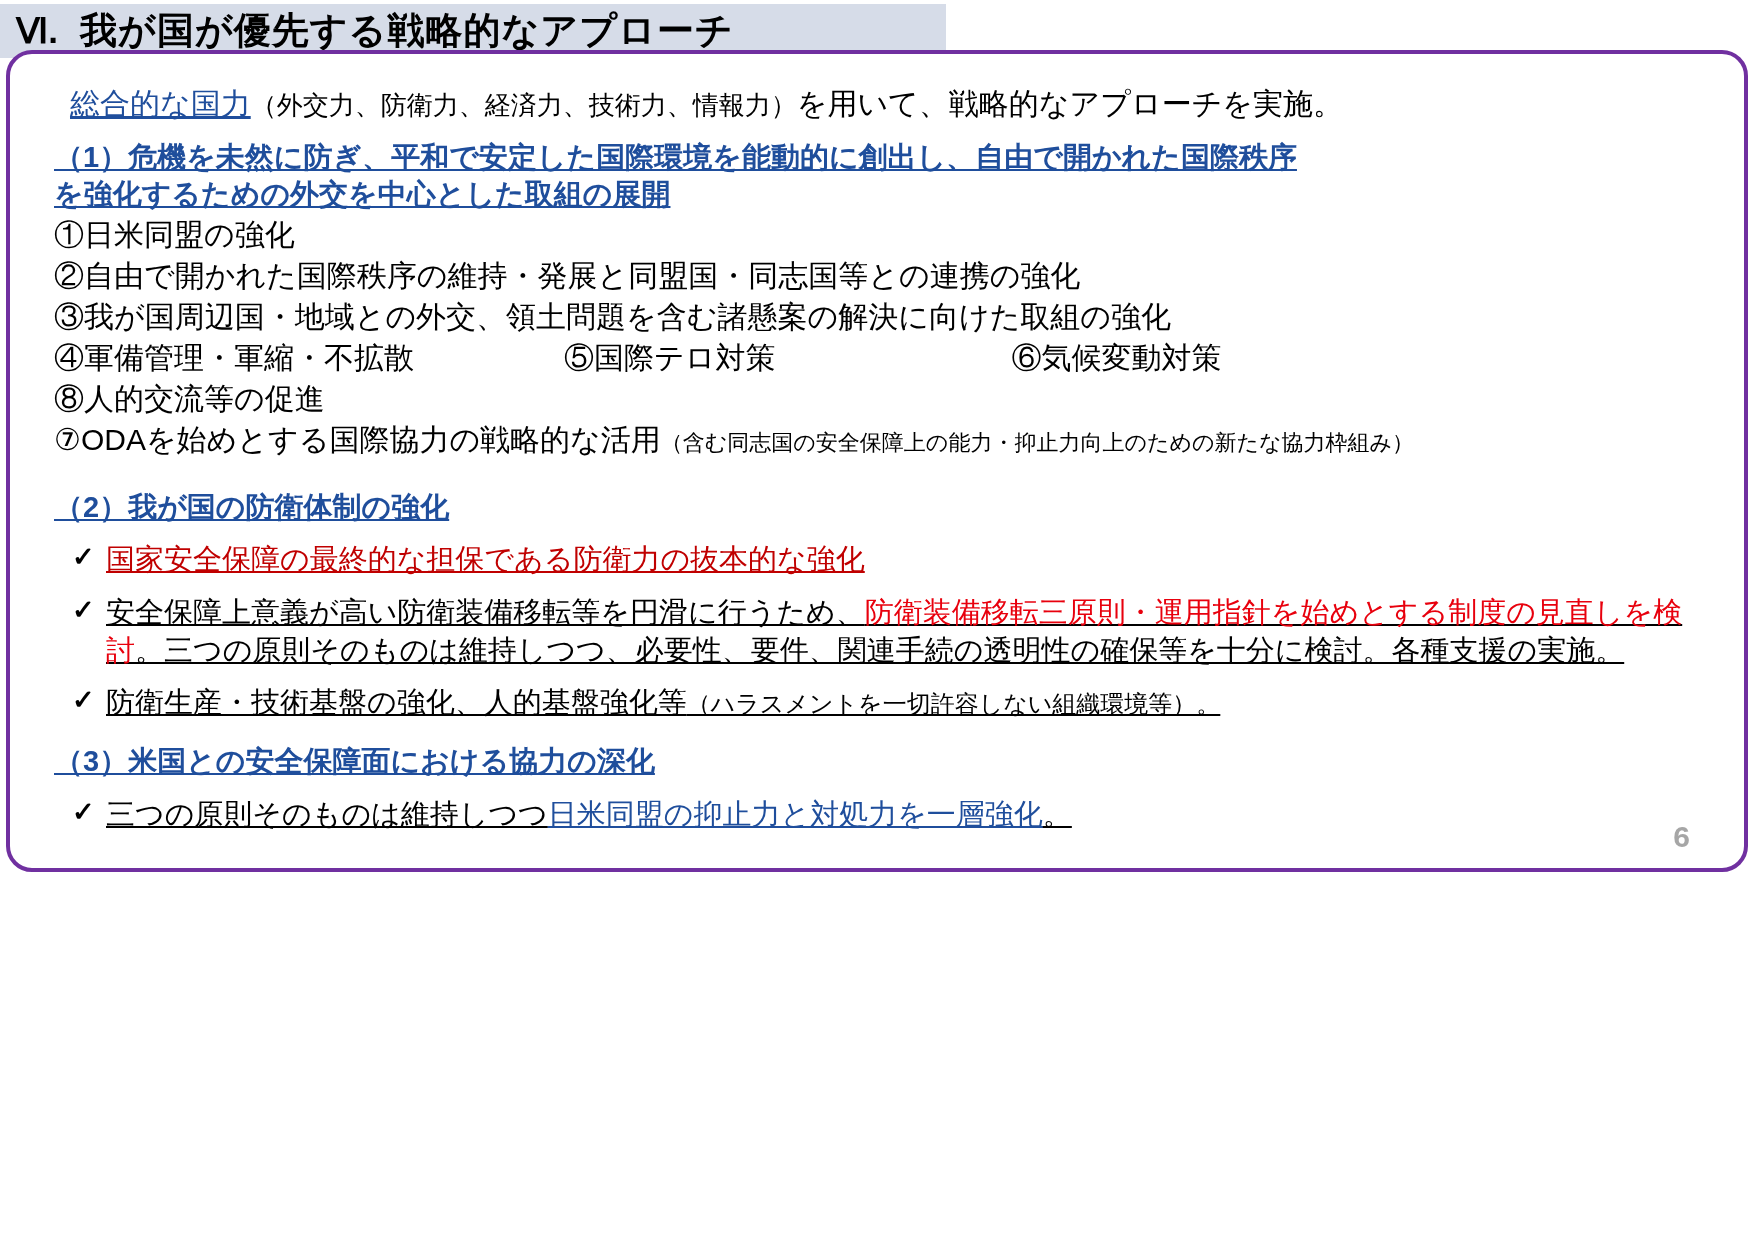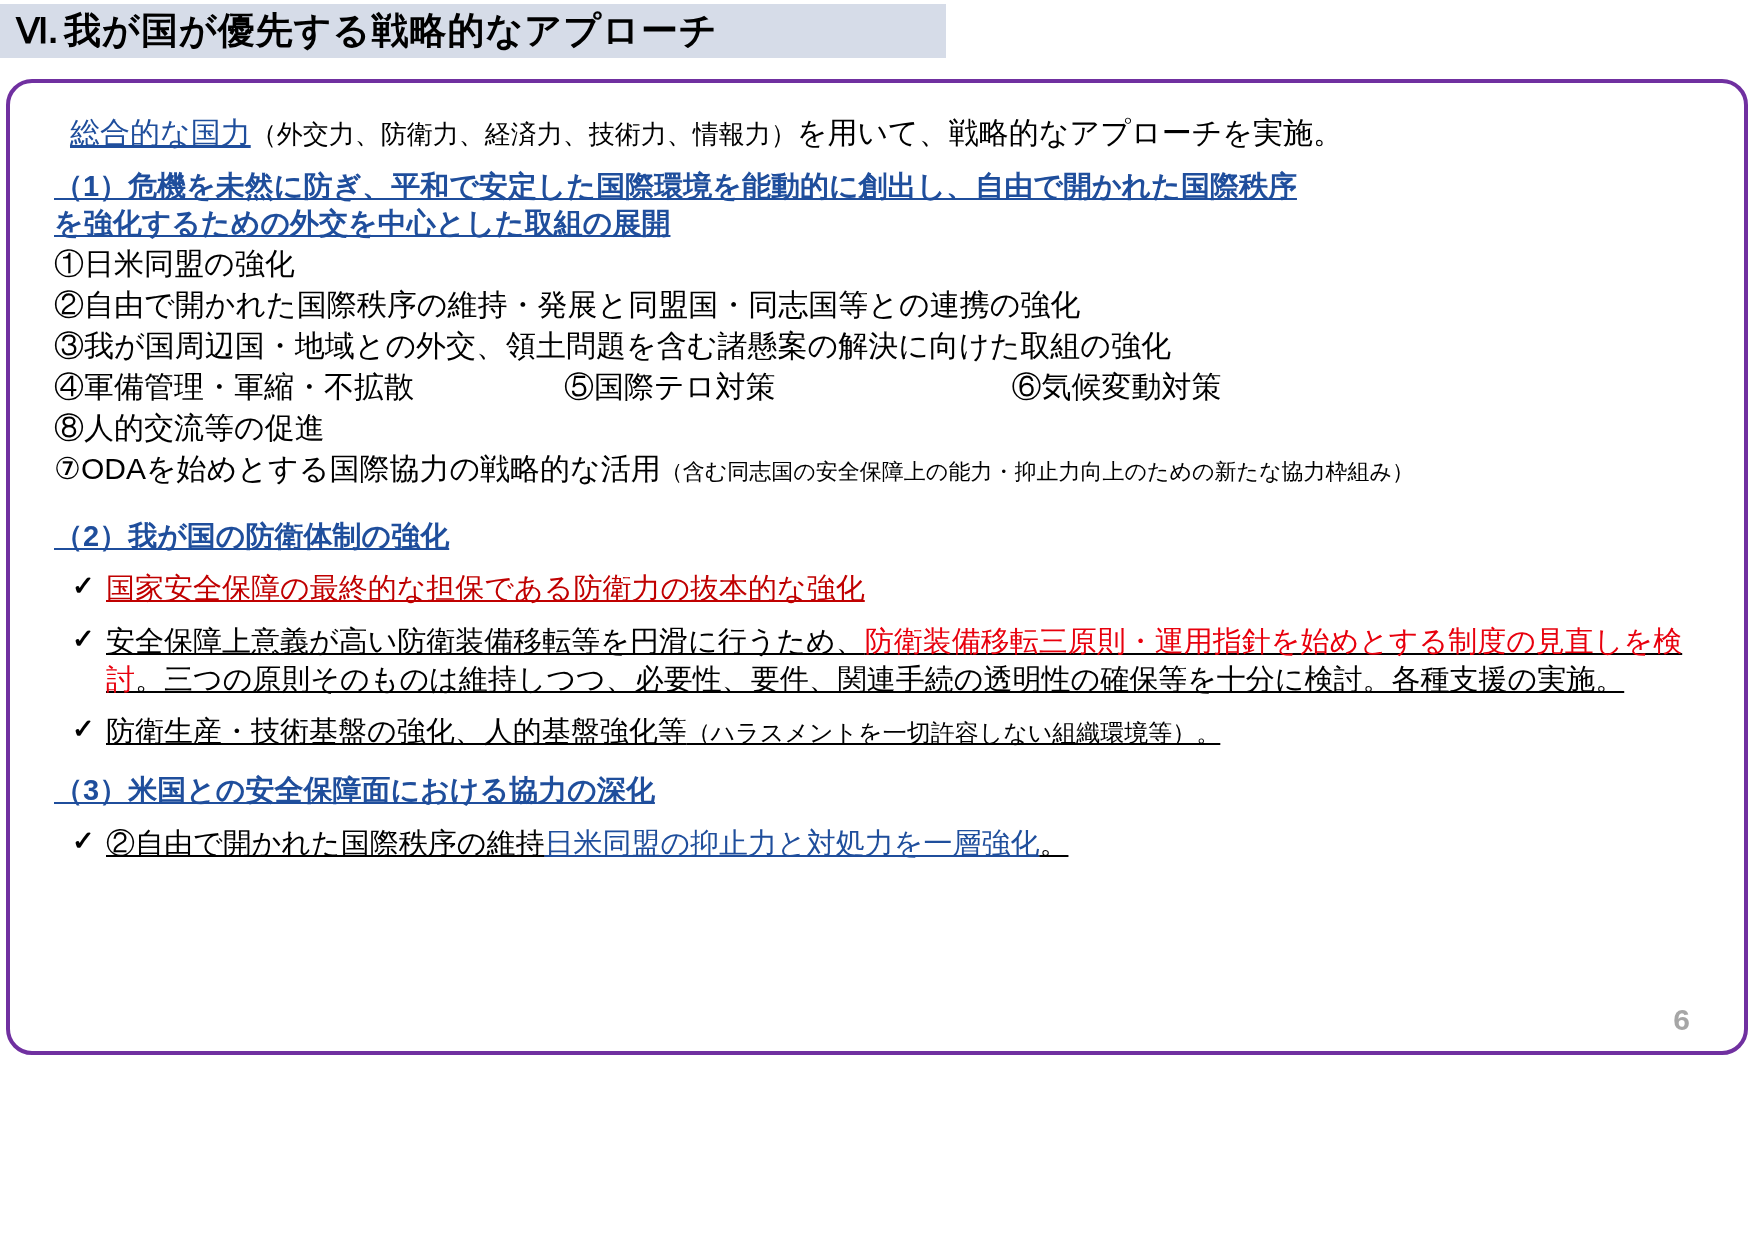--- a/index.html
+++ b/index.html
@@ -36,31 +36,31 @@
   .title-num {
     font-size: 35px;
     font-weight: bold;
     color: #000000;
     letter-spacing: 0px;
   }
   .title-text {
     font-size: 37px;
     font-weight: bold;
     color: #000000;
-    margin-left: 6px;
+    margin-left: 22px;
     letter-spacing: 1px;
   }
 
   
   .panel {
     position: absolute;
     left: 6px;
-    top: 79px;
+    top: 50px;
     width: 1742px;
-    height: 976px;
+    height: 822px;
     border: 4px solid #7030a0;
     border-radius: 26px;
     box-sizing: border-box;
     background: #ffffff;
     padding: 14px 18px 0 18px;
   }
 
   .lead {
     font-size: 30px;
     color: #000000;
@@ -203,18 +203,18 @@
       <span>安全保障上意義が高い防衛装備移転等を円滑に行うため、</span><span class="red">防衛装備移転三原則・運用指針を始めとする制度の見直しを検討</span><span>。三つの原則そのものは維持しつつ、必要性、要件、関連手続の透明性の確保等を十分に検討。各種支援の実施。</span>
     </div>
 
     <div class="chk black">
       <span>防衛生産・技術基盤の強化、人的基盤強化等</span><span class="small">（ハラスメントを一切許容しない組織環境等）。</span>
     </div>
 
     <div class="sec-head" style="margin-top:22px;">（3）米国との安全保障面における協力の深化</div>
 
     <div class="chk black">
-      <span>②自由で開かれた国際秩序の維持</span><span class="blue-u">日米同盟の抑止力と対処力を一層強化</span><span>。</span>
+      <span>三つの原則そのものは維持しつつ</span><span class="blue-u">日米同盟の抑止力と対処力を一層強化</span><span>。</span>
     </div>
 
     <div class="page-num">6</div>
   </div>
 </div>
 
 </body></html>

